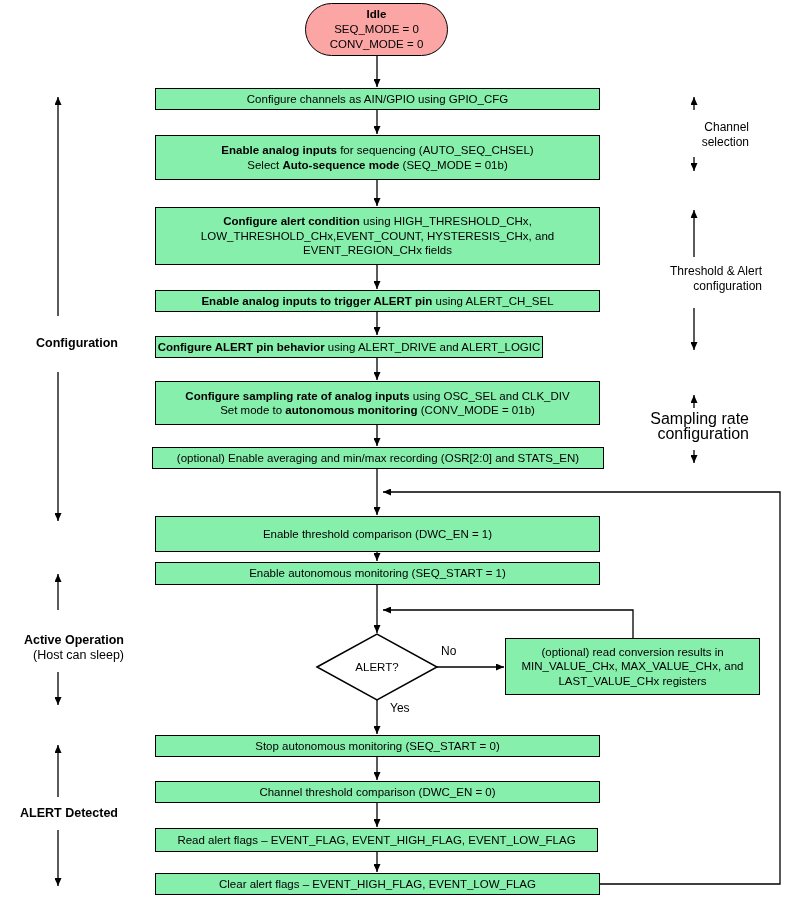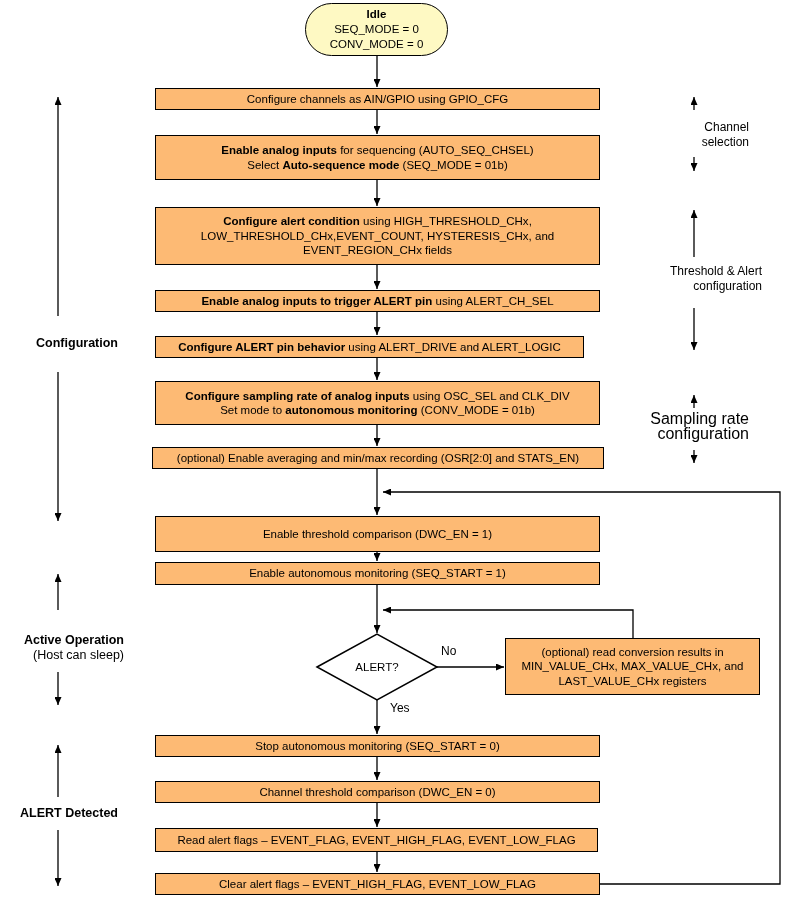--- a/index.html
+++ b/index.html
@@ -2,33 +2,33 @@
 <html><head>
 <meta charset="utf-8">
 <style>
   html,body{margin:0;padding:0;background:#fff}
   .canvas{position:relative;width:786px;height:899px;background:#ffffff;
           font-family:"Liberation Sans",sans-serif;color:#000;overflow:hidden}
   svg.wires{position:absolute;left:0;top:0;width:786px;height:899px}
   .node{position:absolute;box-sizing:border-box;display:flex;flex-direction:column;
         justify-content:center;align-items:center;text-align:center;
         font-size:11.5px;line-height:14.5px;background:transparent}
-  .box{border:1.5px solid #000;background:#fdba74}
-  .oval{border:1.5px solid #000;border-radius:27px;background:#fef9c3;line-height:15px}
+  .box{border:1.5px solid #000;background:#86efac}
+  .oval{border:1.5px solid #000;border-radius:27px;background:#fca5a5;line-height:15px}
   .b{font-weight:bold}
   .i{}
   .side-label{position:absolute;text-align:right;font-size:12.5px;line-height:14.5px}
   .edge-label{position:absolute;font-size:12px}
   
   #n-start{left:305px;top:3px;width:143px;height:53px}
   #n-s0{left:155px;top:88px;width:445px;height:22px}
   #n-s1{left:155px;top:135px;width:445px;height:45px}
   #n-s2{left:155px;top:207px;width:445px;height:58px}
   #n-s3{left:155px;top:290px;width:445px;height:22px}
-  #n-s4{left:155px;top:336px;width:429px;height:22px}
+  #n-s4{left:155px;top:336px;width:388px;height:22px}
   #n-s5{left:155px;top:381px;width:445px;height:44px}
   #n-s6{left:152px;top:447px;width:452px;height:22px}
   #n-s7{left:155px;top:516px;width:445px;height:36px}
   #n-s8{left:155px;top:562px;width:445px;height:23px}
   #n-s9{left:155px;top:735px;width:445px;height:22px}
   #n-s10{left:155px;top:781px;width:445px;height:22px}
   #n-s11{left:155px;top:828px;width:443px;height:24px}
   #n-s12{left:155px;top:873px;width:445px;height:22px}
   #n-opt{left:505px;top:638px;width:255px;height:57px}
   #n-decision-label{left:317px;top:634px;width:120px;height:66px;border:none}

